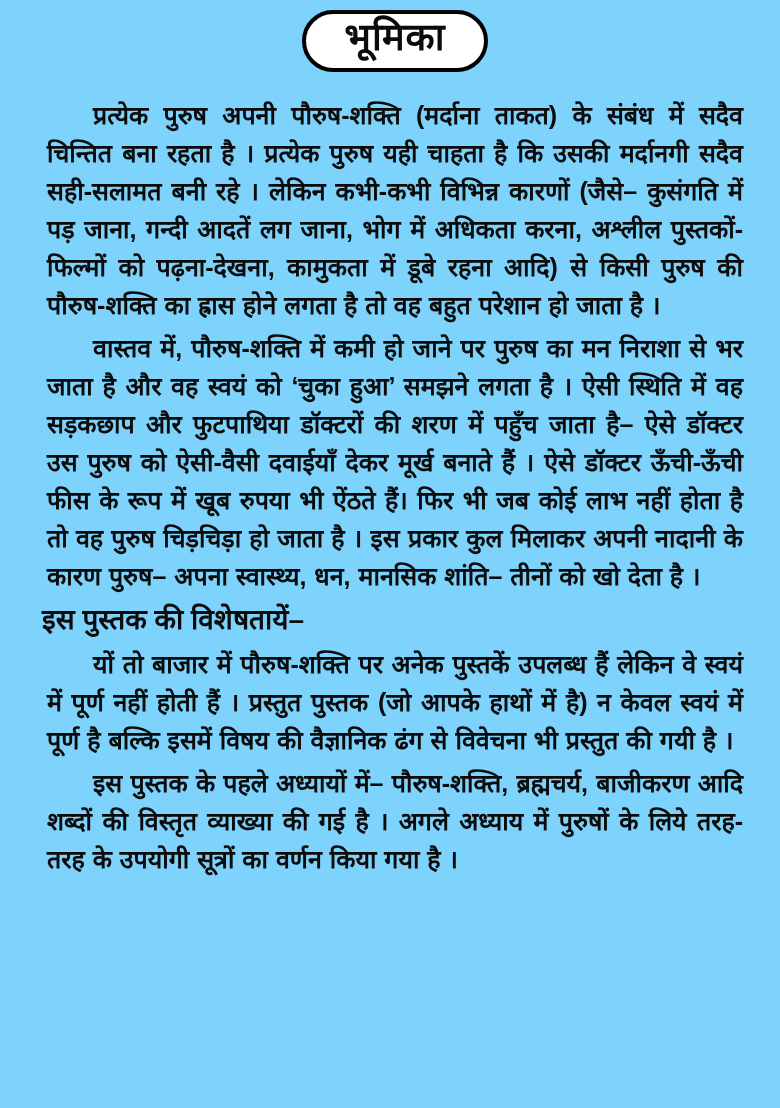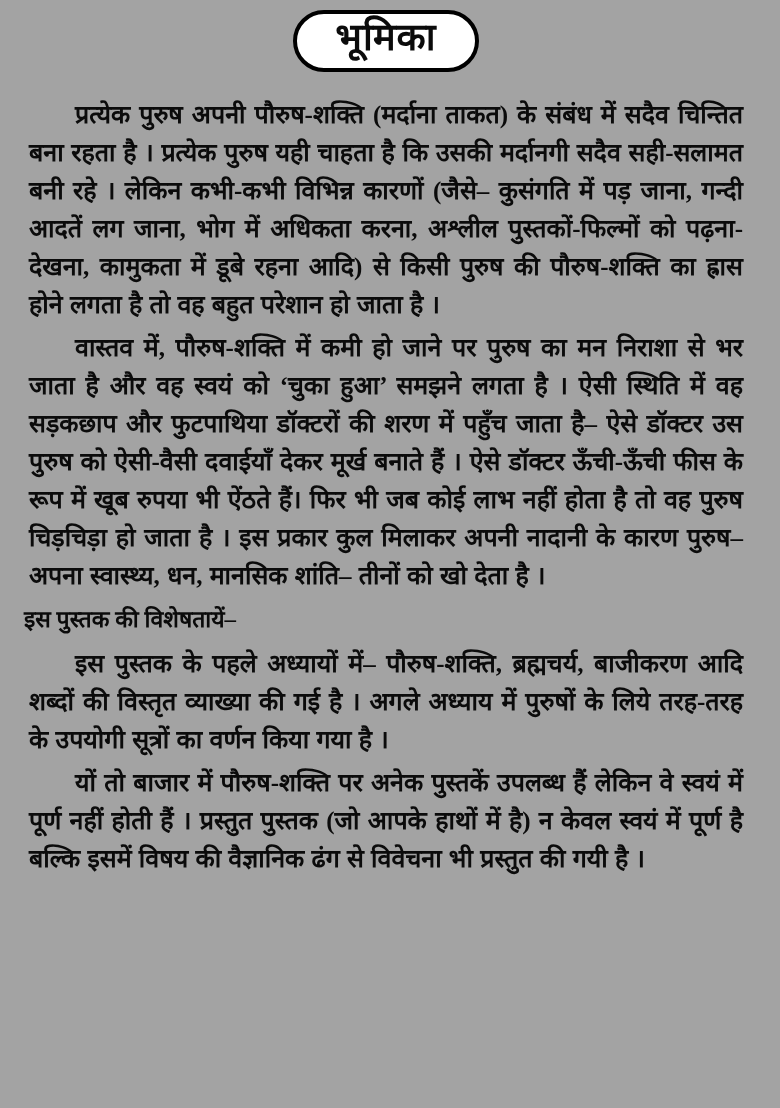--- a/index.html
+++ b/index.html
@@ -9,24 +9,24 @@
   }
   body {
     width: 780px;
     height: 1108px;
     overflow: hidden;
   }
   .doc {
     box-sizing: border-box;
     width: 780px;
     height: 1108px;
-    padding: 8px 32px 0 24px;
-    background: #a3a3a3;
+    padding: 8px 32px 0 42px;
+    background: #7dd3fc;
     color: #0b0b0b;
-    font-family: Liberation Serif, serif;
+    font-family: Liberation Sans, sans-serif;
   }
   .title-box {
     width: max-content;
     margin: 2px auto 24px auto;
     border: 4px solid #000;
     border-radius: 34px;
     padding: 2px 38px 8px 38px;
     background: #fff;
   }
   .title-text {
@@ -39,21 +39,21 @@
     margin: 5px;
     font-size: 25px;
     line-height: 38px;
     font-weight: 600;
     text-align: justify;
     text-indent: 46px;
     word-spacing: 1px;
   }
   .section-heading {
     margin: 3px 0 2px 0;
-    font-size: 23px;
+    font-size: 28px;
     line-height: 40px;
     font-weight: 800;
     text-indent: 0;
     text-align: left;
   }
 </style>
 </head>
 <body>
 
 <div class="doc">
@@ -62,18 +62,18 @@
     <span class="title-text">भूमिका</span>
   </div>
 
   <p class="para">प्रत्येक पुरुष अपनी पौरुष-शक्ति (मर्दाना ताकत) के संबंध में सदैव चिन्तित बना रहता है । प्रत्येक पुरुष यही चाहता है कि उसकी मर्दानगी सदैव सही-सलामत बनी रहे । लेकिन कभी-कभी विभिन्न कारणों (जैसे– कुसंगति में पड़ जाना, गन्दी आदतें लग जाना, भोग में अधिकता करना, अश्लील पुस्तकों-फिल्मों को पढ़ना-देखना, कामुकता में डूबे रहना आदि) से किसी पुरुष की पौरुष-शक्ति का ह्रास होने लगता है तो वह बहुत परेशान हो जाता है ।</p>
 
   <p class="para">वास्तव में, पौरुष-शक्ति में कमी हो जाने पर पुरुष का मन निराशा से भर जाता है और वह स्वयं को ‘चुका हुआ’ समझने लगता है । ऐसी स्थिति में वह सड़कछाप और फुटपाथिया डॉक्टरों की शरण में पहुँच जाता है– ऐसे डॉक्टर उस पुरुष को ऐसी-वैसी दवाईयाँ देकर मूर्ख बनाते हैं । ऐसे डॉक्टर ऊँची-ऊँची फीस के रूप में खूब रुपया भी ऐंठते हैं। फिर भी जब कोई लाभ नहीं होता है तो वह पुरुष चिड़चिड़ा हो जाता है । इस प्रकार कुल मिलाकर अपनी नादानी के कारण पुरुष– अपना स्वास्थ्य, धन, मानसिक शांति– तीनों को खो देता है ।</p>
 
 
   <h2 class="section-heading">इस पुस्तक की विशेषतायें–</h2>
 
+  <p class="para">यों तो बाजार में पौरुष-शक्ति पर अनेक पुस्तकें उपलब्ध हैं लेकिन वे स्वयं में पूर्ण नहीं होती हैं । प्रस्तुत पुस्तक (जो आपके हाथों में है) न केवल स्वयं में पूर्ण है बल्कि इसमें विषय की वैज्ञानिक ढंग से विवेचना भी प्रस्तुत की गयी है ।</p>
+
   <p class="para">इस पुस्तक के पहले अध्यायों में– पौरुष-शक्ति, ब्रह्मचर्य, बाजीकरण आदि शब्दों की विस्तृत व्याख्या की गई है । अगले अध्याय में पुरुषों के लिये तरह-तरह के उपयोगी सूत्रों का वर्णन किया गया है ।</p>
-
-  <p class="para">यों तो बाजार में पौरुष-शक्ति पर अनेक पुस्तकें उपलब्ध हैं लेकिन वे स्वयं में पूर्ण नहीं होती हैं । प्रस्तुत पुस्तक (जो आपके हाथों में है) न केवल स्वयं में पूर्ण है बल्कि इसमें विषय की वैज्ञानिक ढंग से विवेचना भी प्रस्तुत की गयी है ।</p>
 
 
 </div>
 
 </body></html>

